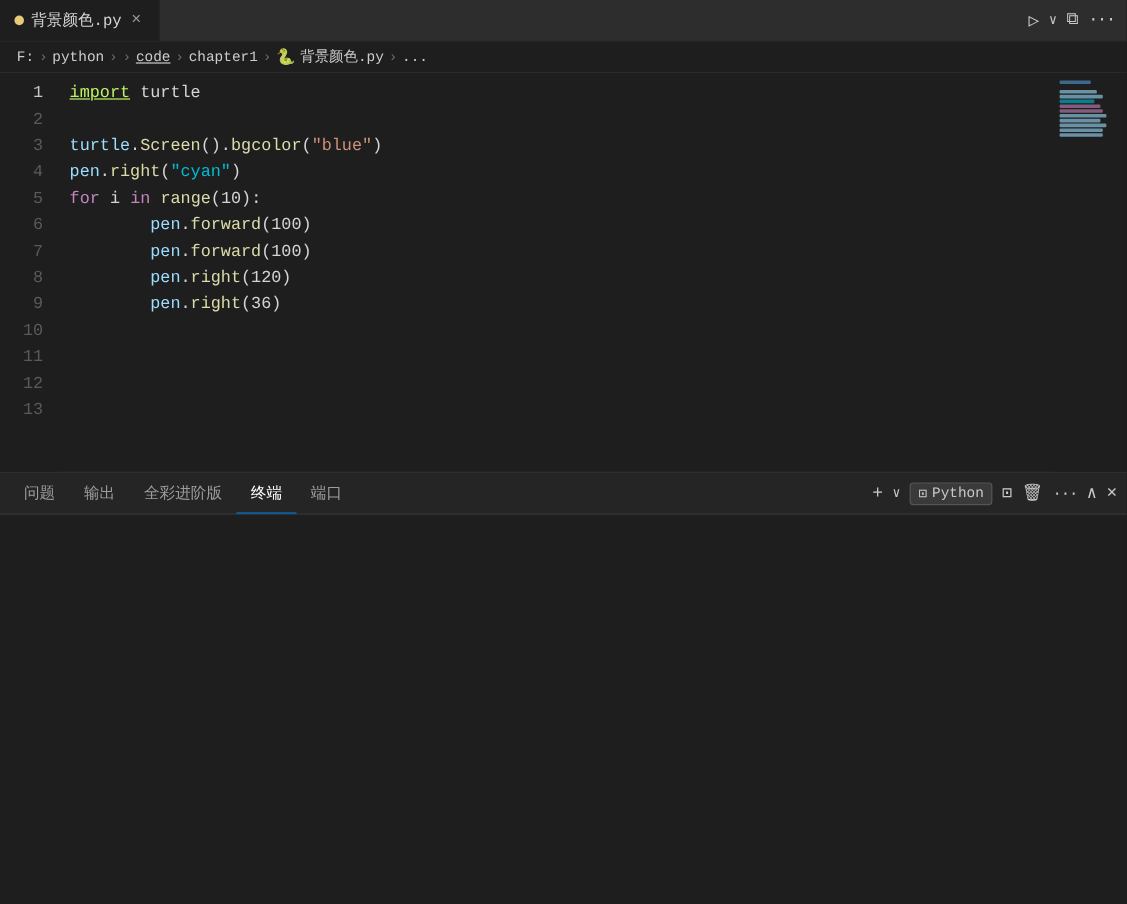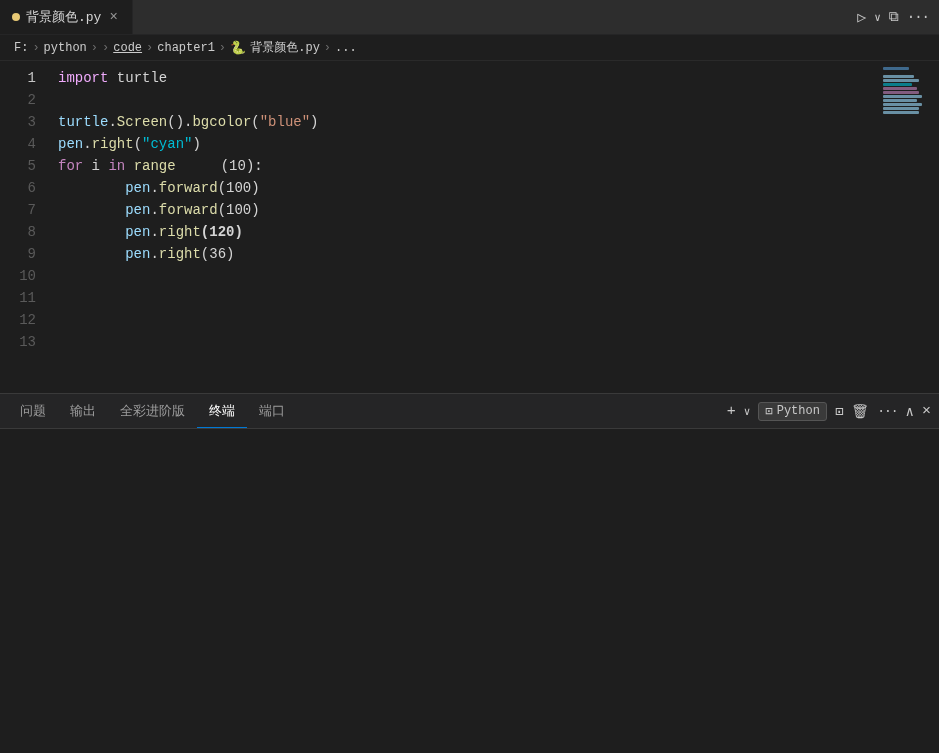--- a/index.html
+++ b/index.html
@@ -256,28 +256,28 @@
       <span class="ln">6</span>
       <span class="ln">7</span>
       <span class="ln">8</span>
       <span class="ln">9</span>
       <span class="ln">10</span>
       <span class="ln">11</span>
       <span class="ln">12</span>
       <span class="ln">13</span>
     </div>
   <div class="code-area" id="code-area">
-      <div class="code-line"><span style="color: #f0abfc;">import</span><span style="color: rgb(212, 212, 212);"> turtle</span></div>
+      <div class="code-line"><span style="color: #bef264; text-decoration: underline;">import</span><span style="color: rgb(212, 212, 212);"> turtle</span></div>
       <div class="code-line">&nbsp;</div>
       <div class="code-line"><span style="color: rgb(156, 220, 254);">turtle</span><span style="color: rgb(212, 212, 212);">.</span><span style="color: rgb(220, 220, 170);">Screen</span><span style="color: rgb(212, 212, 212);">().</span><span style="color: rgb(220, 220, 170);">bgcolor</span><span style="color: rgb(212, 212, 212);">(</span><span style="color: rgb(206, 145, 120);">"blue"</span><span style="color: rgb(212, 212, 212);">)</span></div>
       <div class="code-line"><span style="color: rgb(156, 220, 254);">pen</span><span style="color: rgb(212, 212, 212);">.</span><span style="color: rgb(220, 220, 170);">right</span><span style="color: rgb(212, 212, 212);">(</span><span style="color: rgb(0, 188, 212);">"cyan"</span><span style="color: rgb(212, 212, 212);">)</span></div>
-      <div class="code-line"><span style="color: rgb(197, 134, 192);">for</span><span style="color: rgb(212, 212, 212);"> i </span><span style="color: rgb(197, 134, 192);">in</span><span style="color: rgb(212, 212, 212);"> </span><span style="color: rgb(220, 220, 170);">range</span><span style="color: rgb(212, 212, 212); margin-left: 45px;">(10):</span></div>
+      <div class="code-line"><span style="color: rgb(197, 134, 192);">for</span><span style="color: rgb(212, 212, 212);"> i </span><span style="color: rgb(197, 134, 192);">in</span><span style="color: rgb(212, 212, 212);"> </span><span style="color: rgb(220, 220, 170);">range</span><span style="color: rgb(212, 212, 212);">(10):</span></div>
       <div class="code-line"><span style="color: rgb(212, 212, 212);">        </span><span style="color: rgb(156, 220, 254);">pen</span><span style="color: rgb(212, 212, 212);">.</span><span style="color: rgb(220, 220, 170);">forward</span><span style="color: rgb(212, 212, 212);">(100)</span></div>
       <div class="code-line"><span style="color: rgb(212, 212, 212);">        </span><span style="color: rgb(156, 220, 254);">pen</span><span style="color: rgb(212, 212, 212);">.</span><span style="color: rgb(220, 220, 170);">forward</span><span style="color: rgb(212, 212, 212);">(100)</span></div>
-      <div class="code-line"><span style="color: rgb(212, 212, 212);">        </span><span style="color: rgb(156, 220, 254);">pen</span><span style="color: rgb(212, 212, 212);">.</span><span style="color: rgb(220, 220, 170);">right</span><span style="color: rgb(212, 212, 212); font-weight: bold;">(120)</span></div>
+      <div class="code-line"><span style="color: rgb(212, 212, 212);">        </span><span style="color: rgb(156, 220, 254);">pen</span><span style="color: rgb(212, 212, 212);">.</span><span style="color: rgb(220, 220, 170);">right</span><span style="color: rgb(212, 212, 212);">(120)</span></div>
       <div class="code-line"><span style="color: rgb(212, 212, 212);">        </span><span style="color: rgb(156, 220, 254);">pen</span><span style="color: rgb(212, 212, 212);">.</span><span style="color: rgb(220, 220, 170);">right</span><span style="color: rgb(212, 212, 212);">(36)</span></div>
       <div class="code-line">&nbsp;</div>
     </div>
 
   <div class="minimap">
     <div class="minimap-content">
       <div class="minimap-line" style="width:50%;background:#569cd6;"></div>
       <div class="minimap-line" style="width:0;"></div>
       <div class="minimap-line" style="width:60%;background:#9cdcfe;"></div>
       <div class="minimap-line" style="width:70%;background:#9cdcfe;"></div>

